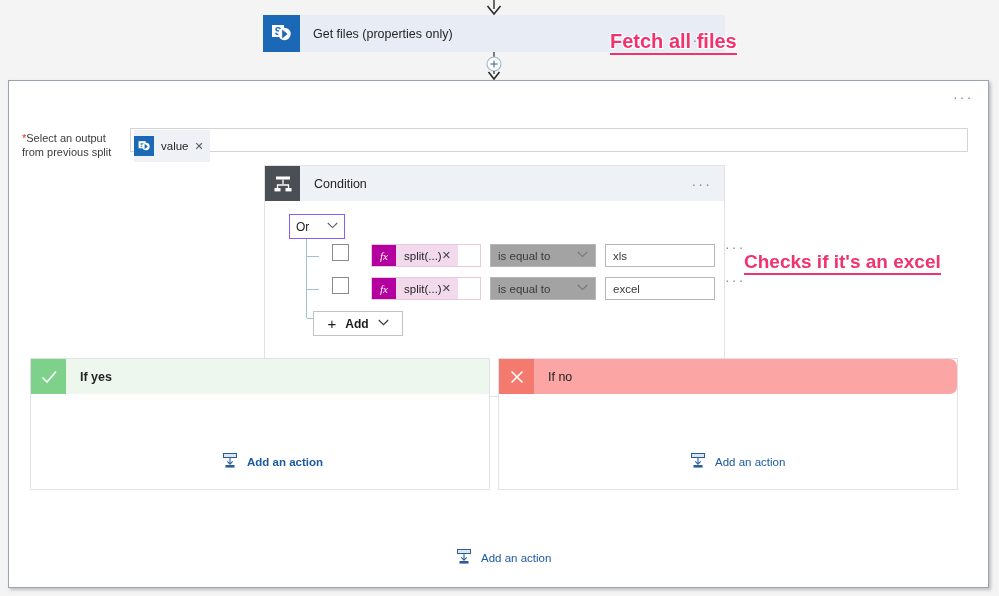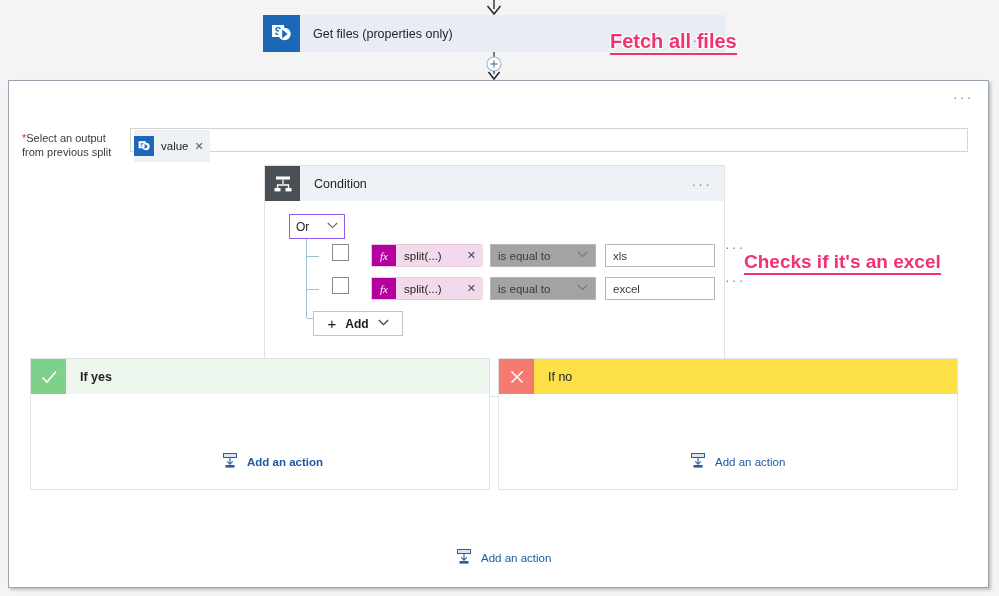--- a/index.html
+++ b/index.html
@@ -103,21 +103,21 @@
   .row{position:absolute;left:0;height:24px;display:flex;align-items:flex-start;padding-left:12px;}
   .cbx{
     width:17px;height:17px;border:1px solid #8a8a8a;background:#fff;box-sizing:border-box;
   }
   .fx-field{
     width:110px;height:23px;border:1px solid #e6c9dd;background:#fff;box-sizing:border-box;
     display:flex;align-items:center;
   }
   .fx-badge{width:24px;height:21px;background:#b4009e;color:#fff;display:flex;align-items:center;justify-content:center;
             font-style:italic;font-size:11px;font-family:"Liberation Serif",serif;flex:0 0 24px;}
-  .fx-tok{background:#f3d9ec;height:21px;display:flex;align-items:center;padding:0 7px 0 8px;gap:25px;}
+  .fx-tok{background:#f3d9ec;height:21px;display:flex;align-items:center;padding:0 7px 0 8px;gap:0;}
   .fx-tok .lb{font-size:11.5px;color:#242424;}
   .fx-tok .x{font-size:11px;color:#444;}
   .op-field{
     width:106px;height:23px;border:1px solid #b6b6b6;background:#a3a3a3;box-sizing:border-box;
     display:flex;align-items:center;justify-content:space-between;padding:0 7px;
     font-size:11.5px;color:#3a3a3a;margin-left:9px;
   }
   .val-field{
     width:110px;height:23px;border:1px solid #b6b6b6;background:#fff;box-sizing:border-box;
     display:flex;align-items:center;padding:0 7px;font-size:11.5px;color:#3a3a3a;margin-left:9px;
@@ -135,21 +135,21 @@
 
   
   .branch{position:absolute;top:358px;height:132px;border:1px solid #e2e2e2;background:#fff;box-sizing:border-box;}
   .branch-head{position:absolute;left:0;top:0;right:0;height:35px;display:flex;align-items:center;}
   .branch-badge{width:35px;height:35px;flex:0 0 35px;display:flex;align-items:center;justify-content:center;}
   .branch-head .title{margin-left:14px;font-size:12.5px;color:#242424;}
   .yes{left:30px;width:460px;font-weight:bold;}
   .yes .branch-head{background:#eef7ee;}
   .yes .branch-badge{background:#7ed18a;}
   .no{left:498px;width:460px;}
-  .no .branch-head{background:#fde047;}
+  .no .branch-head{background:#fca5a5;border-radius:7px;}
   .no .branch-badge{background:#f4796f;}
 
   .addaction{
     position:absolute;display:flex;align-items:center;gap:8px;
     font-size:11.5px;color:#1b5aa4;
   }
   .addaction .lbl{color:#1b5aa4;}
 
   
   .anno{

